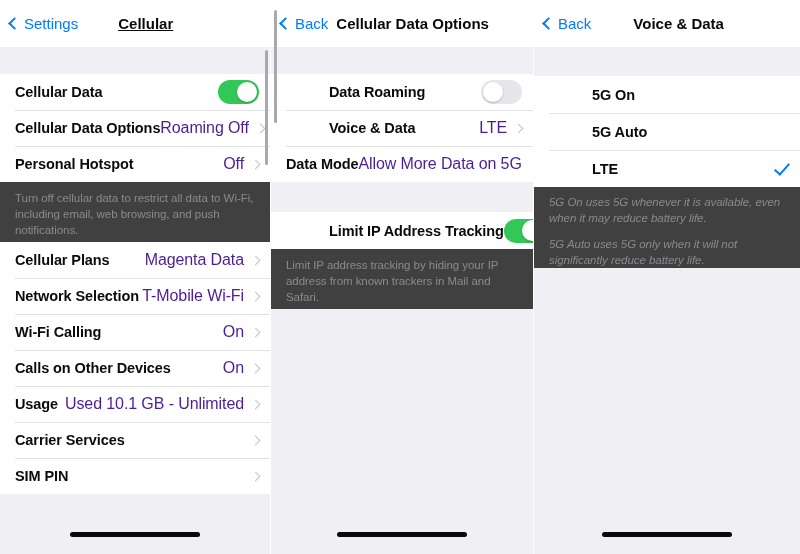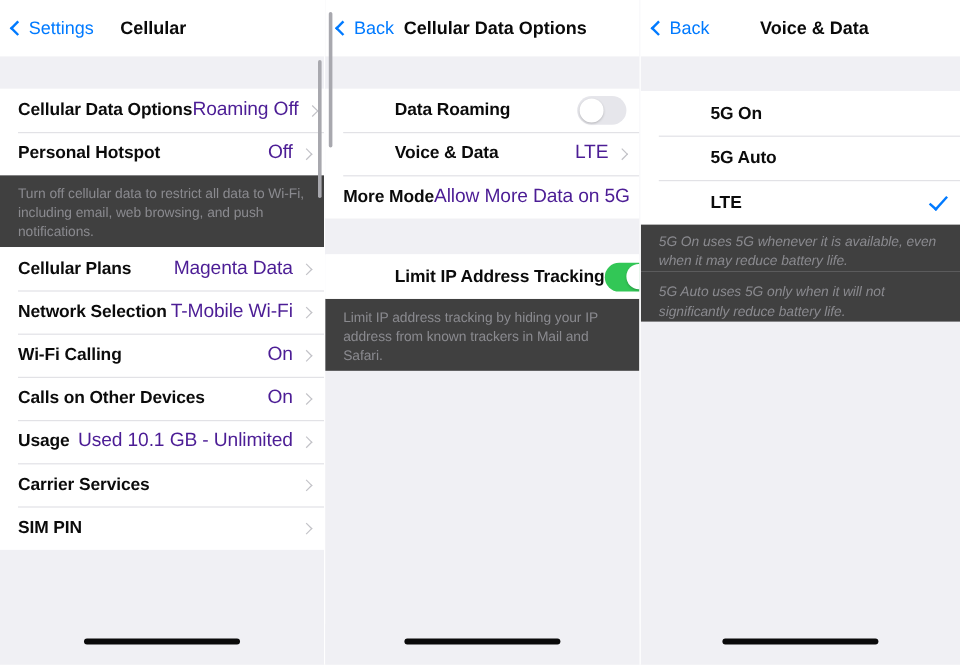--- a/index.html
+++ b/index.html
@@ -52,21 +52,21 @@
     transform: rotate(45deg);
     margin-right: 5px;
     margin-top: 0px;
   }
   .nav-title {
     font-size: 15px;
     font-weight: bold;
     color: #0a0a0a;
     white-space: nowrap;
   }
-  .p1 .nav-title { margin-left: 22px; }
+  .p1 .nav-title { margin-left: 40px; text-decoration: underline; }
   .p2 .nav-title { margin-left: 8px; }
   .p3 .nav-title { margin-left: 42px; }
 
   .nav-gap { height: 27px; background: #f0f0f4; }
   .p3-nav-gap { height: 29px; background: #f0f0f4; }
 
   .content { background: #f0f0f4; }
 
   
   .group { background: #ffffff; }
@@ -212,20 +212,26 @@
         <span>Settings</span>
       </span>
       <span class="nav-title">Cellular</span>
     </div>
     <div class="nav-gap"></div>
 
     <div class="content">
 
       <div class="group">
         <div class="row">
+          <span class="row-label">Cellular Data</span>
+          <span class="toggle on">
+              <span class="knob"></span>
+            </span>
+        </div>
+        <div class="row">
           <span class="row-label">Cellular Data Options</span>
           <span class="row-value">Roaming Off</span>
           <span class="chev-right"></span>
         </div>
         <div class="row">
           <span class="row-label">Personal Hotspot</span>
           <span class="row-value">Off</span>
           <span class="chev-right"></span>
         </div>
       </div>
@@ -294,21 +300,21 @@
           <span class="toggle off">
               <span class="knob"></span>
             </span>
         </div>
         <div class="row">
           <span class="row-label plain">Voice &amp; Data</span>
           <span class="row-value">LTE</span>
           <span class="chev-right"></span>
         </div>
         <div class="row">
-          <span class="row-label">More Mode</span>
+          <span class="row-label">Data Mode</span>
           <span class="row-value">Allow More Data on 5G</span>
           <span class="chev-right"></span>
         </div>
       </div>
 
       <div class="spacer" style="height:30px;"></div>
 
       <div class="group">
         <div class="row" style="min-height:37px;">
           <span class="row-label plain">Limit IP Address Tracking</span>

